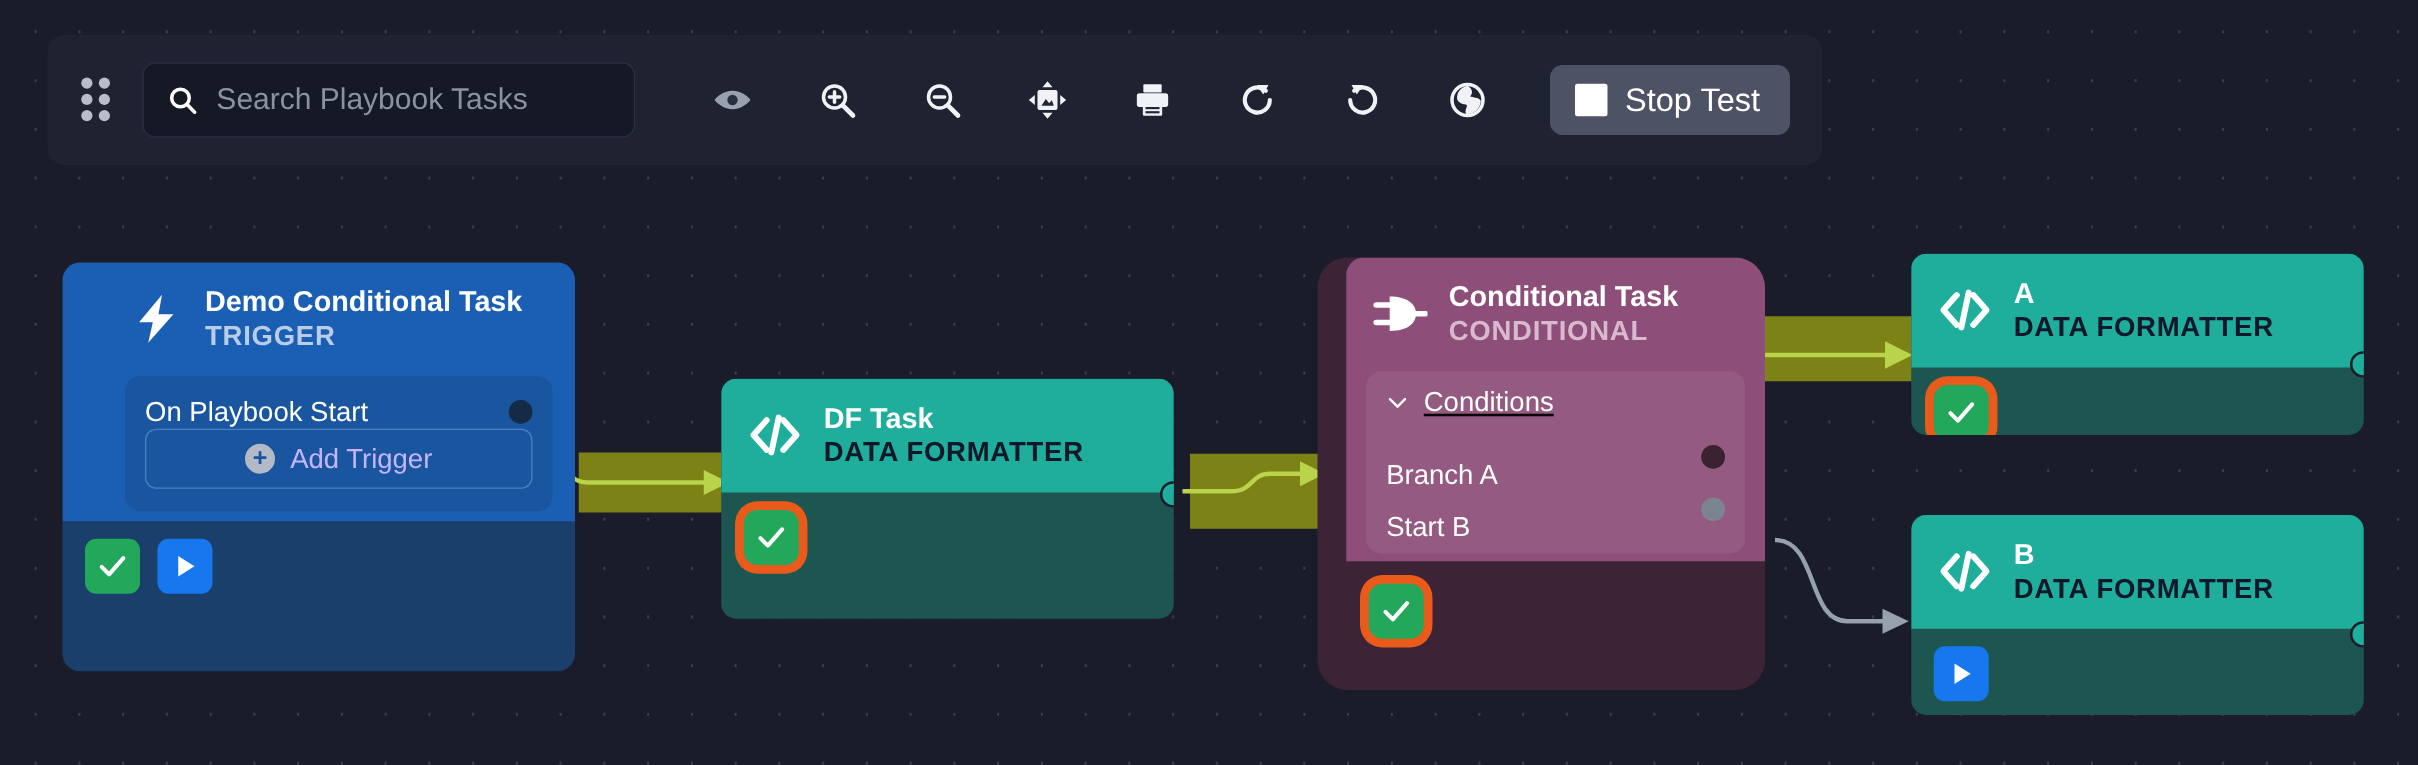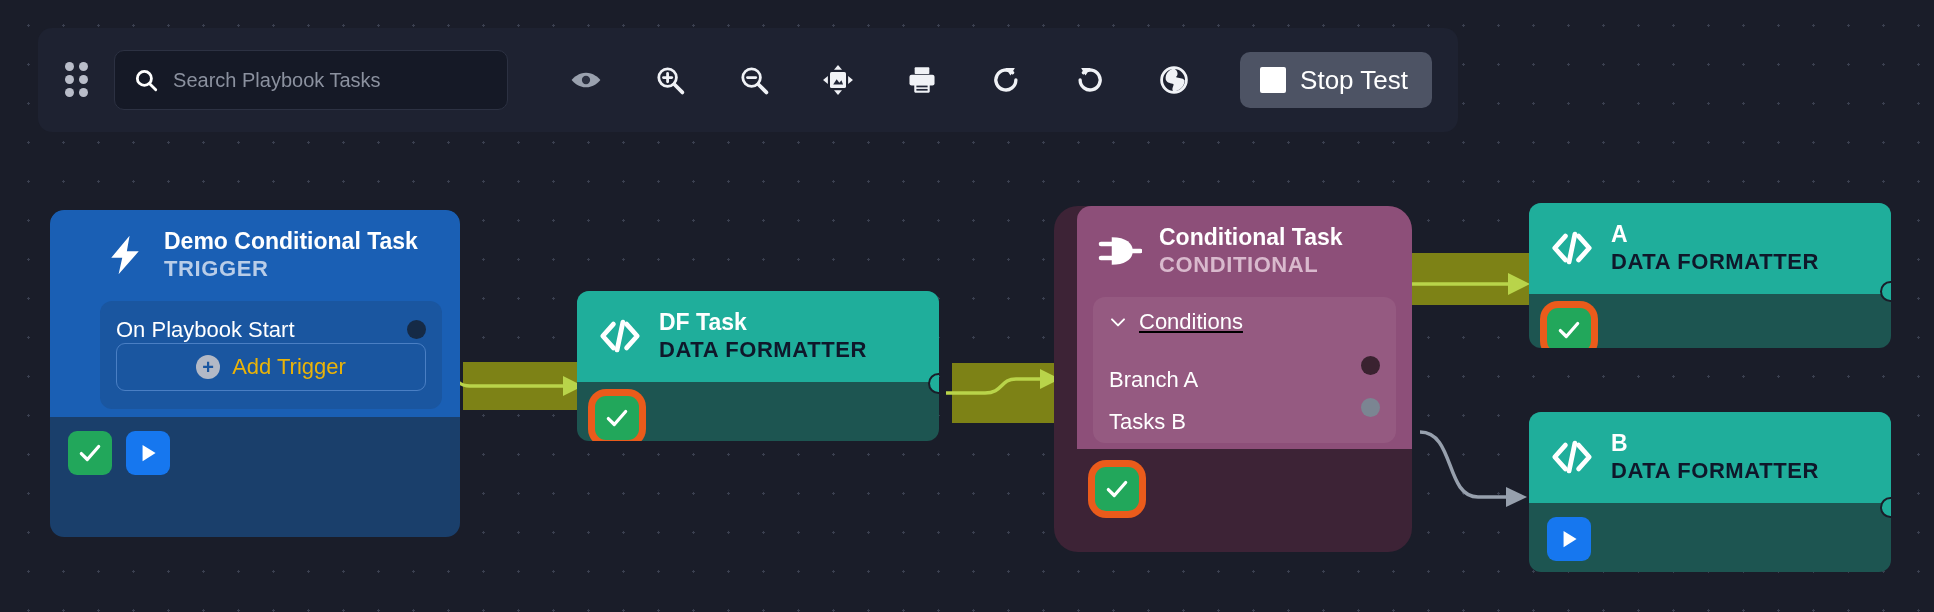--- a/index.html
+++ b/index.html
@@ -69,21 +69,21 @@
     padding: 0 18px;
     gap: 14px;
   }
   .search-box .s-icon { width: 26px; height: 26px; flex: none; }
   .search-box input {
     flex: 1;
     background: transparent;
     border: none;
     outline: none;
     color: #e4e7ee;
-    font-size: 20px;
+    font-size: 24px;
     font-family: "Liberation Sans", sans-serif;
   }
   .search-box input::placeholder { color: #8b919f; }
 
   .tool-icons {
     display: flex;
     align-items: center;
     gap: 0;
     margin-left: 36px;
   }
@@ -219,28 +219,28 @@
     display: flex; align-items: center; justify-content: center;
     gap: 12px;
     cursor: pointer;
   }
   .plus-badge {
     width: 24px; height: 24px; border-radius: 50%;
     background: #b3b9c6;
     display: flex; align-items: center; justify-content: center;
     color: #1a56a0; font-size: 20px; font-weight: 700; line-height: 1;
   }
-  .add-trigger-btn .lbl { color: #eab308; font-size: 22px; }
+  .add-trigger-btn .lbl { color: #c4b5fd; font-size: 22px; }
 
   
   .teal-node .head-zone { background: #1fae9b; }
   .teal-node { background: #1d5551; }
   .teal-node .node-sub { color: #0f172a; }
 
-  #node-df { left: 577px; top: 291px; width: 362px; height: 150px; }
+  #node-df { left: 577px; top: 303px; width: 362px; height: 192px; }
   #node-a  { left: 1529px; top: 203px; width: 362px; height: 145px; }
   #node-b  { left: 1529px; top: 412px; width: 362px; height: 160px; }
 
   
   #node-cond {
     left: 1054px; top: 206px; width: 358px; height: 346px;
     background: #3d2336;
     border-radius: 24px;
     padding-left: 23px;
   }
@@ -517,21 +517,21 @@
             </svg>
           </span>
           <span class="lbl">Conditions</span>
         </div>
 
         <div class="branch-row">
           <span class="lbl">Branch A</span>
           <span class="port purple-dark"></span>
         </div>
         <div class="branch-row">
-          <span class="lbl">Tasks B</span>
+          <span class="lbl">Start B</span>
           <span class="port gray"></span>
         </div>
       </div>
     </div>
 
     <div class="node-footer" style="padding-top:18px;">
       <span class="status-chip green ringed">
         <svg viewBox="0 0 24 24" fill="none" stroke="#ffffff" stroke-width="3" stroke-linecap="round" stroke-linejoin="round">
           <polyline points="4,12.5 9.5,18 20,6"></polyline>
         </svg>

